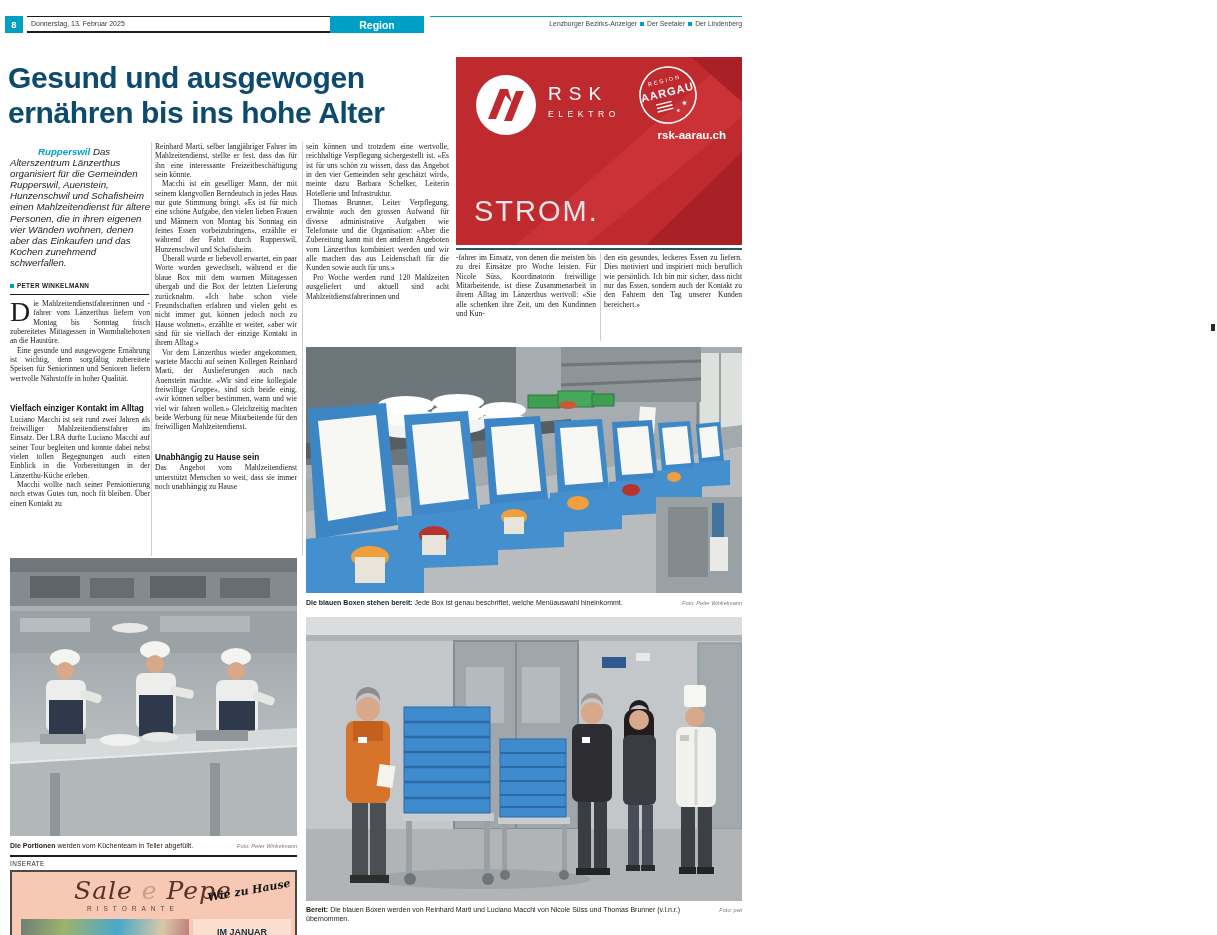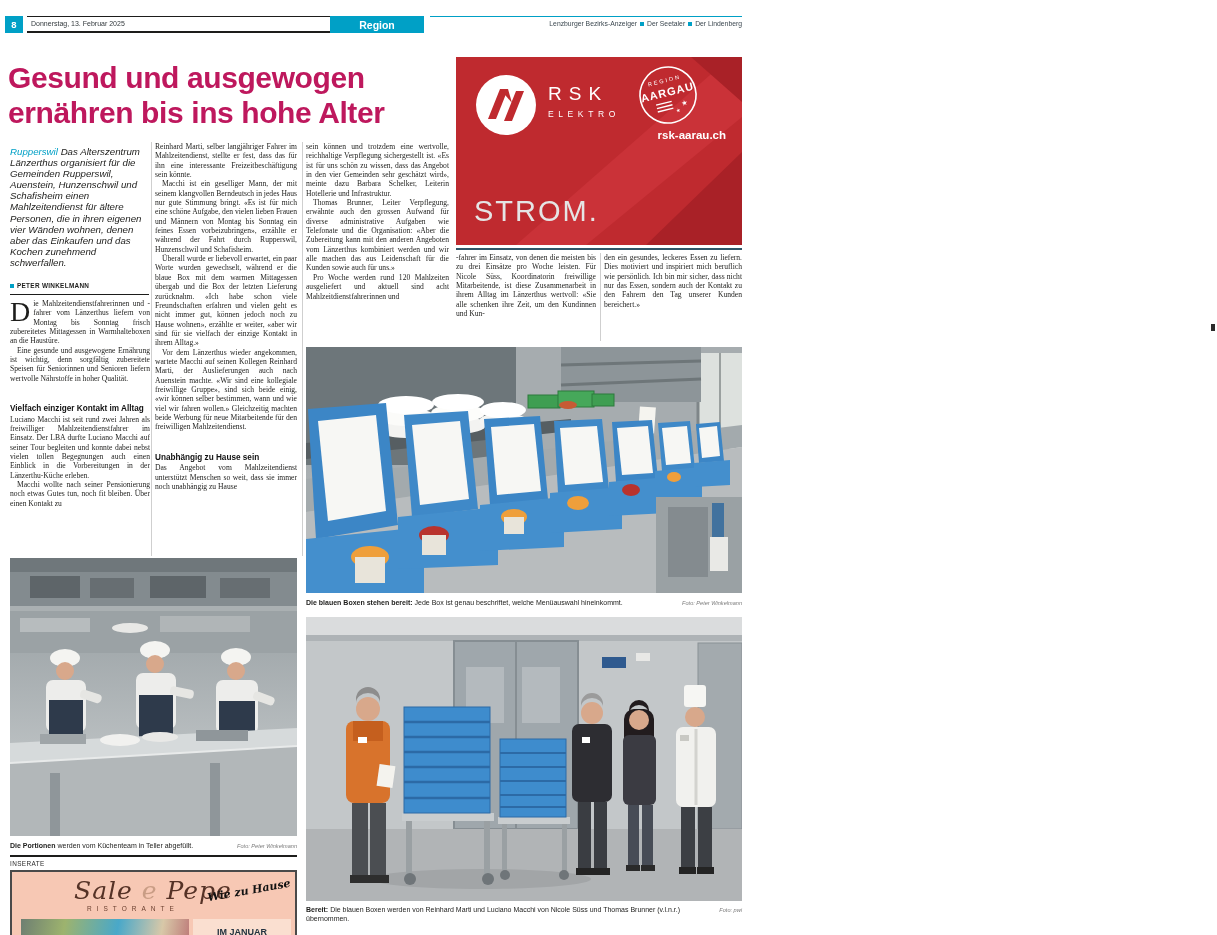--- a/index.html
+++ b/index.html
@@ -14,24 +14,24 @@
   .hrule-thick{height:2.2px;background:#1d1d1b;}
   .hrule-cyan{height:1.4px;background:#00a0c6;}
   .date{left:31px;top:20px;font-size:7px;color:#33393d;}
   .regionbox{left:330px;top:16px;width:94px;height:17px;background:#00a0c6;color:#fff;
              font-size:10.5px;font-weight:bold;display:flex;align-items:center;justify-content:center;}
   .pubs{left:430px;top:20px;width:312px;font-size:6.8px;color:#3c4850;text-align:right;}
   .sq{display:inline-block;width:4px;height:4px;background:#00a0c6;margin:0 3px 1px 3px;vertical-align:middle;}
 
   
   .headline{left:8px;top:60px;width:445px;font-size:30px;line-height:35px;font-weight:bold;
-            letter-spacing:-0.4px;color:#be185d;}
+            letter-spacing:-0.4px;color:#0c4a6e;}
   .lead{left:10px;top:146px;width:141px;font-size:9.7px;line-height:11.1px;font-style:italic;
         font-weight:500;text-align:left;}
-  .lead .loc{color:#00a0c6;font-weight:normal;}
+  .lead .loc{color:#00a0c6;font-weight:bold;margin-left:28px;}
   .byline{left:10px;top:282px;width:140px;font-size:6.4px;font-weight:bold;letter-spacing:.3px;color:#1d1d1b;}
   .byline .sq{margin:0 3px 1px 0;}
   .rule-b{left:10px;top:294px;width:139px;height:1px;background:#1d1d1b;}
 
   .col{font-family:"Liberation Serif",serif;font-size:7.6px;line-height:9.35px;
        text-align:justify;overflow:hidden;hyphens:auto;}
   .col p{margin:0;}
   .col p.ind{text-indent:7px;}
   .col h3{font-family:"Liberation Sans",sans-serif;font-size:8.2px;line-height:9.6px;
           margin:21px 0 1px 0;color:#111;}

